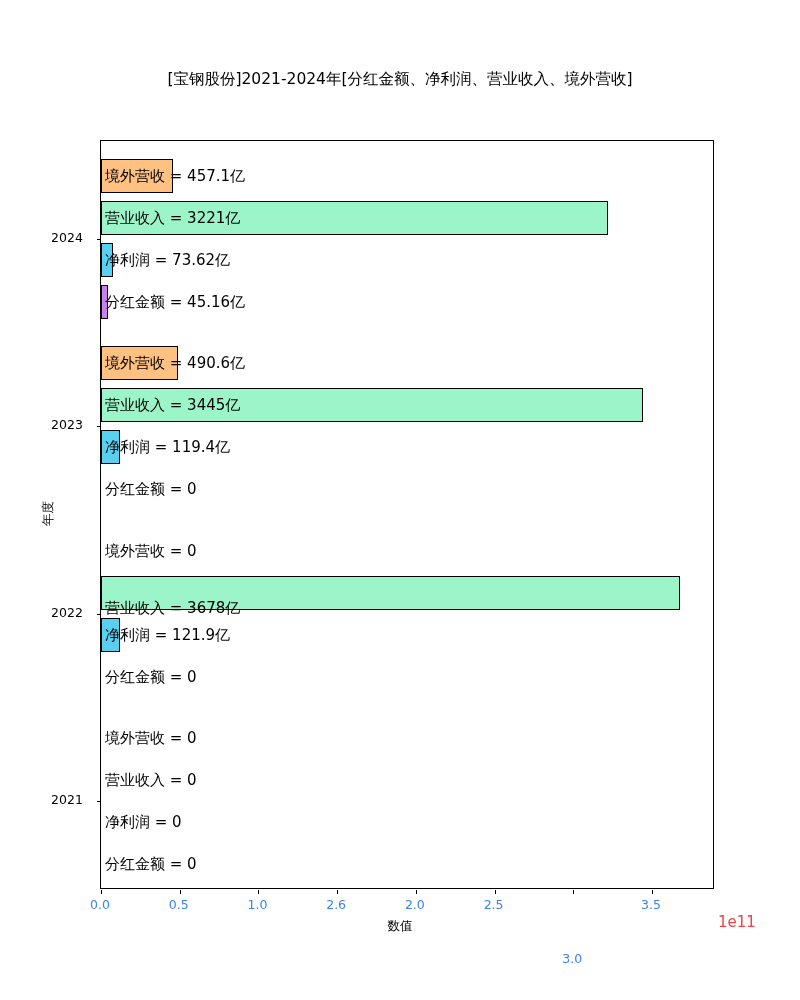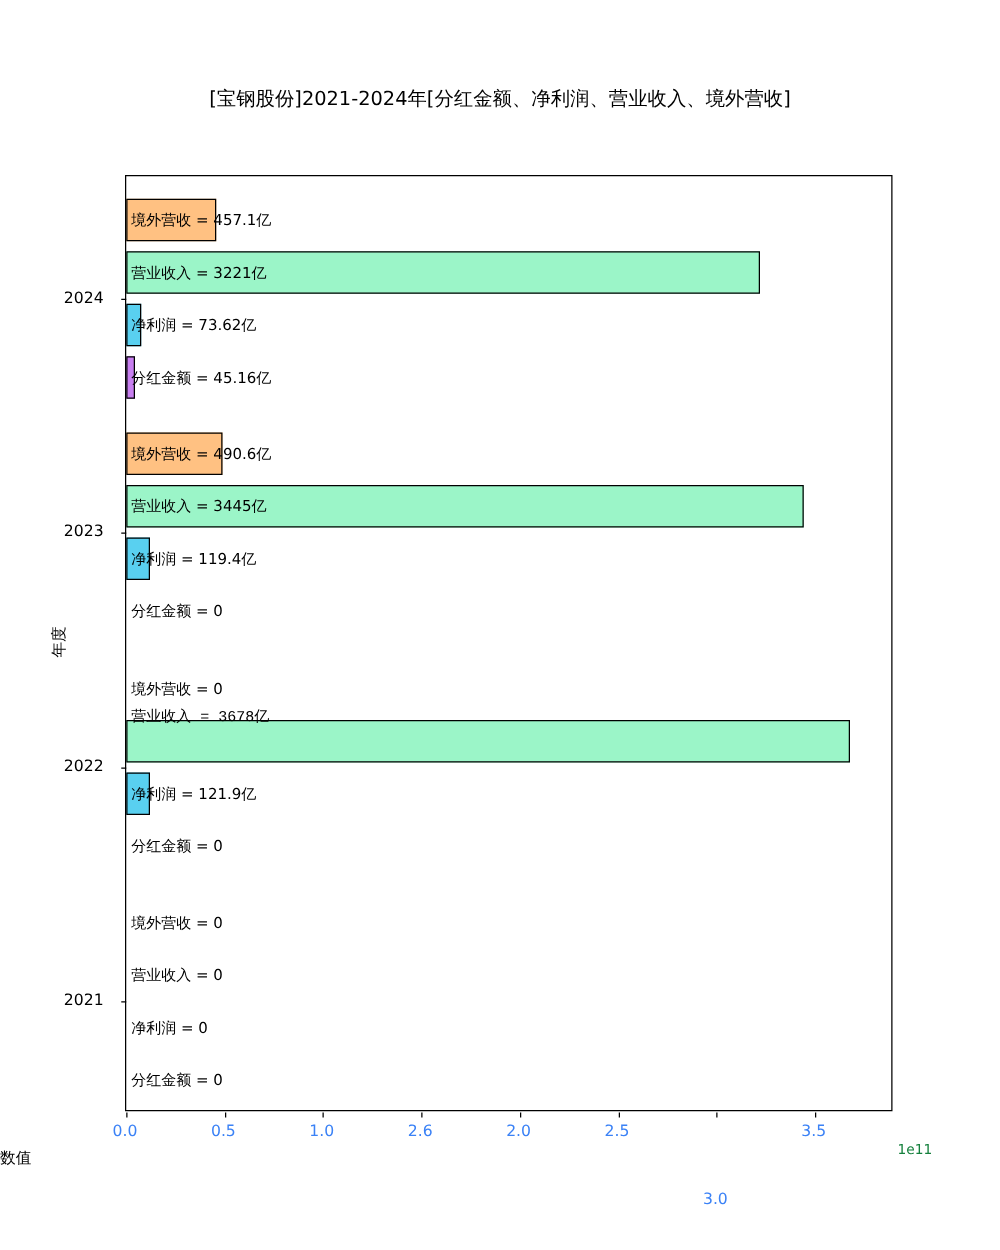--- a/index.html
+++ b/index.html
@@ -50,21 +50,21 @@
   }
   
   .bar {
     position: absolute;
     left: 0;
     box-sizing: border-box;
     border: 1px solid #000000;
   }
   .bar-label {
     position: absolute;
-    font-size: 12px;
+    font-size: 15px;
     color: #000;
     white-space: nowrap;
     line-height: 14px;
   }
   
   .ytick-label {
     position: absolute;
     right: 0;
     font-size: 12.5px;
     text-align: center;
@@ -97,28 +97,28 @@
     font-size: 12.5px;
     color: #3b82f6;
     text-align: center;
     white-space: nowrap;
     transform: translateX(-50%);
   }
   .xlabel {
     position: absolute;
     width: 800px;
     left: 0;
-    text-align: left;
+    text-align: center;
     font-size: 12.5px;
     color: #000;
   }
   .exponent {
     position: absolute;
-    font-size: 11px;
-    color: #15803d;
+    font-size: 15px;
+    color: #ef4444;
     white-space: nowrap;
   }
 </style>
 </head>
 <body>
 
 <div id="figure">
 
   <div class="title-block">
     <div class="title-line">[宝钢股份]2021-2024年[分红金额、净利润、营业收入、境外营收]</div>
@@ -145,21 +145,21 @@
       <div class="bar-label" style="left: 4px; top: 154px;">分红金额 = 45.16亿</div>
       <div class="bar" style="top: 205.25px; height: 34px; width: 77.2381px; background: rgb(255, 193, 130);"></div>
       <div class="bar-label" style="left: 4px; top: 215.25px;">境外营收 = 490.6亿</div>
       <div class="bar" style="top: 247.25px; height: 34px; width: 542.367px; background: rgb(155, 245, 200);"></div>
       <div class="bar-label" style="left: 4px; top: 257.25px;">营业收入 = 3445亿</div>
       <div class="bar" style="top: 289.25px; height: 34px; width: 18.7978px; background: rgb(89, 208, 240);"></div>
       <div class="bar-label" style="left: 4px; top: 299.25px;">净利润 = 119.4亿</div>
       <div class="bar-label" style="left: 4px; top: 341.25px;">分红金额 = 0</div>
       <div class="bar-label" style="left: 4px; top: 402.5px;">境外营收 = 0</div>
       <div class="bar" style="top: 434.5px; height: 34px; width: 579.049px; background: rgb(155, 245, 200);"></div>
-      <div class="bar-label" style="left: 4px; top: 426px; font-family: Liberation Mono, monospace;">营业收入 = 3678亿</div>
+      <div class="bar-label" style="left: 4px; top: 460px;">营业收入 = 3678亿</div>
       <div class="bar" style="top: 476.5px; height: 34px; width: 19.1914px; background: rgb(89, 208, 240);"></div>
       <div class="bar-label" style="left: 4px; top: 486.5px;">净利润 = 121.9亿</div>
       <div class="bar-label" style="left: 4px; top: 528.5px;">分红金额 = 0</div>
       <div class="bar-label" style="left: 4px; top: 589.75px;">境外营收 = 0</div>
       <div class="bar-label" style="left: 4px; top: 631.75px;">营业收入 = 0</div>
       <div class="bar-label" style="left: 4px; top: 673.75px;">净利润 = 0</div>
       <div class="bar-label" style="left: 4px; top: 715.75px;">分红金额 = 0</div>
       <div class="xtick-mark" style="left: 0px; top: 749px;"></div>
       <div class="xtick-mark" style="left: 78.7179px; top: 749px;"></div>
       <div class="xtick-mark" style="left: 157.436px; top: 749px;"></div>

